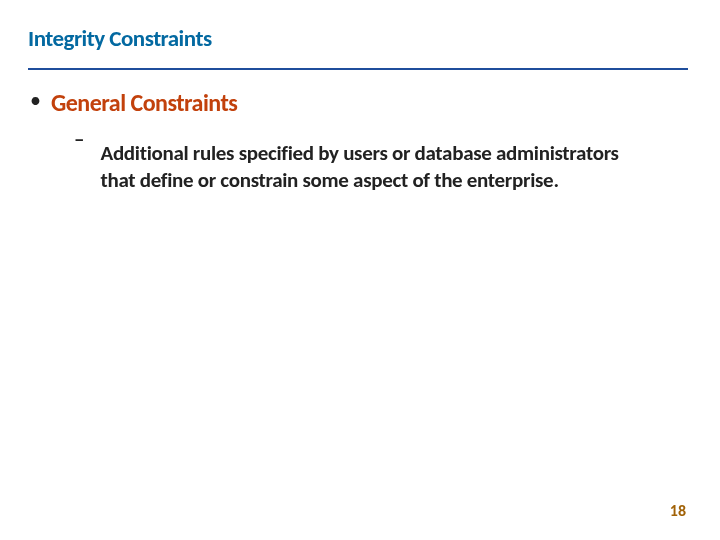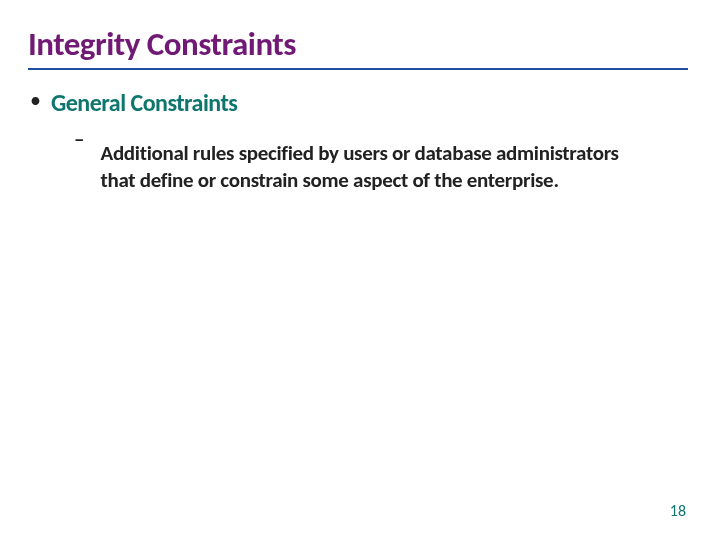--- a/index.html
+++ b/index.html
@@ -9,45 +9,45 @@
     font-family: "Segoe UI", "Calibri", "Arial", sans-serif;
     position: relative;
   }
   .slide {
     width: 720px;
     height: 540px;
     position: relative;
     padding: 24px 28px 0 28px;
   }
   .title {
-    font-size: 33px;
+    font-size: 23px;
     font-weight: 700;
-    color: #701a75;
+    color: #0369a1;
     letter-spacing: -0.5px;
-    padding-bottom: 4px;
+    padding-bottom: 16px;
     border-bottom: 2px solid #1f4e9c;
     margin-bottom: 18px;
     width: 660px;
   }
   .bullet-l1 {
     display: flex;
     align-items: flex-start;
     margin-bottom: 8px;
   }
   .bullet-l1 .dot {
     font-size: 22px;
     color: #222;
     line-height: 1.2;
     margin-right: 10px;
     margin-left: 2px;
   }
   .bullet-l1 .text {
     font-size: 24px;
     font-weight: 700;
-    color: #0f766e;
+    color: #c2410c;
     letter-spacing: -0.5px;
     line-height: 1.25;
   }
   .bullet-l2 {
     display: flex;
     align-items: flex-start;
     margin-left: 46px;
     margin-right: 40px;
   }
   .bullet-l2 .dash {
@@ -63,22 +63,22 @@
     color: #222;
     letter-spacing: -0.3px;
     line-height: 1.28;
     margin-top: 14px;
   }
   .page-number {
     position: absolute;
     bottom: 20px;
     right: 34px;
     font-size: 16px;
-    color: #0f766e;
-    font-weight: 400;
+    color: #a16207;
+    font-weight: 700;
   }
 </style>
 </head>
 <body>
 
 <div class="slide">
 
   <div class="title">Integrity Constraints</div>
 
   <div class="bullet-l1">

